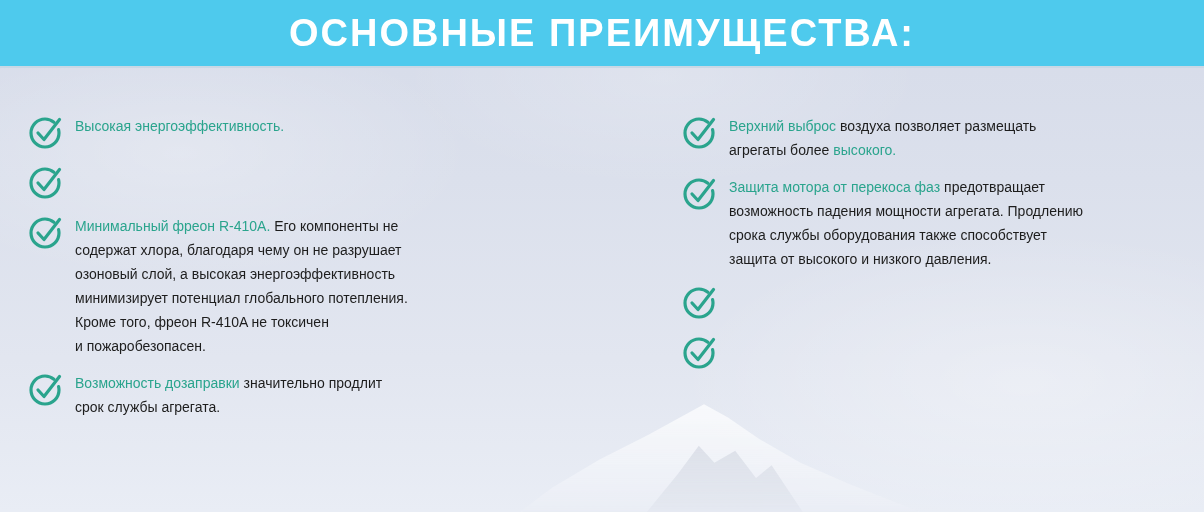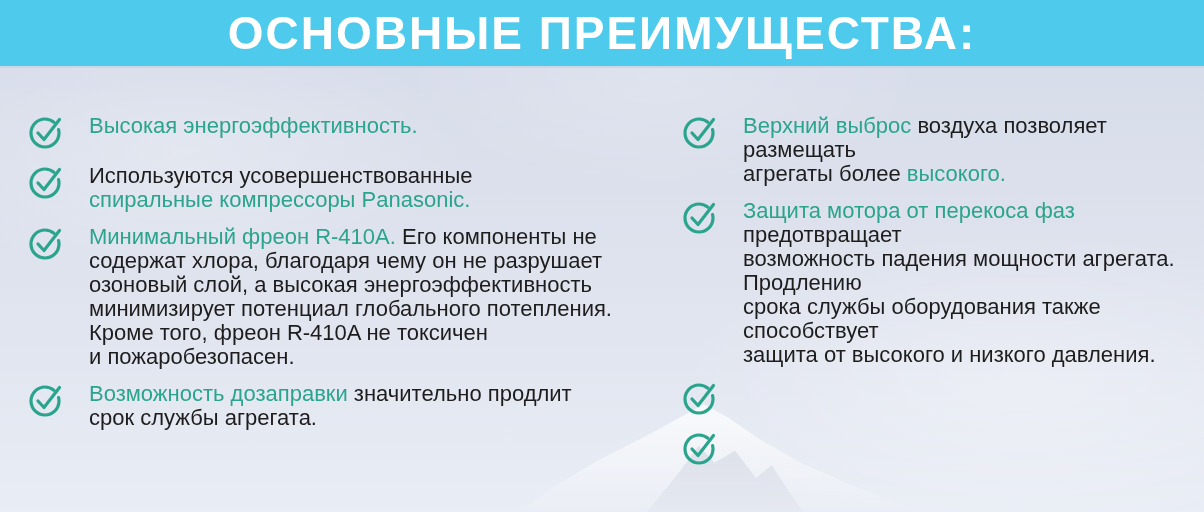--- a/index.html
+++ b/index.html
@@ -25,40 +25,39 @@
     background:linear-gradient(180deg,rgba(170,178,195,0.35),rgba(200,206,220,0.15));
     clip-path:polygon(18% 100%,30% 55%,38% 22%,44% 42%,52% 28%,60% 60%,66% 45%,78% 100%);
     filter:blur(2px);
   }
 
   .header{
     position:relative;height:66px;display:flex;align-items:center;justify-content:center;
     border-bottom:2px solid #c9d8e5;
   }
   .header-title{
-    color:#ffffff;font-size:46px;font-weight:bold;letter-spacing:2px;
+    color:#ffffff;font-size:38px;font-weight:bold;letter-spacing:2px;
     text-transform:uppercase;
   }
 
   .content{
     position:relative;display:flex;padding:45px 20px 0 28px;box-sizing:border-box;
   }
   .col{display:flex;flex-direction:column;}
   .col-left{width:654px;flex-shrink:0;}
   .col-right{flex:1;}
 
   .item{display:flex;align-items:flex-start;margin-bottom:12px;}
   .item:last-child{margin-bottom:0;}
   .icon-wrap{width:38px;height:38px;flex-shrink:0;margin-right:9px;margin-top:0;}
   .icon-wrap svg{display:block;}
 
   .text{
-    font-size:22px;line-height:24px;color:#1d1d1d;white-space:pre-line;
+    font-size:14px;line-height:24px;color:#1d1d1d;white-space:pre-line;
     padding-top:1px;
-    margin-left:14px;
   }
   .text .accent{font-weight:normal;}
 </style>
 <style>.text{color:#1d1d1d;}.text .accent{color:#2aa48d;}.icon-wrap svg circle,.icon-wrap svg path{stroke:#2aa48d;}</style></head>
 <body>
 
 <div class="bg-glow"></div>
 <div class="mountain"></div>
 <div class="mountain-shade"></div>
 
@@ -78,22 +77,20 @@
 <div class="text"><span class="accent">Высокая энергоэффективность.
 </span></div>
       </div>
       <div class="item">
   <span class="icon-wrap">
     <svg width="38" height="38" viewBox="0 0 38 38" fill="none" xmlns="http://www.w3.org/2000/svg">
       <circle cx="17" cy="20" r="14" stroke-width="3.2" pathLength="100" stroke-dasharray="86 10 4" stroke-linecap="round" fill="none"></circle>
       <path d="M10 20 L16 26.5 L31.5 6.5" stroke-width="3.2" stroke-linecap="round" stroke-linejoin="round" fill="none"></path>
     </svg>
   </span>
-<div class="text"><span>Используются усовершенствованные
-</span><span class="accent">спиральные компрессоры Panasonic.</span></div>
       </div>
       <div class="item">
   <span class="icon-wrap">
     <svg width="38" height="38" viewBox="0 0 38 38" fill="none" xmlns="http://www.w3.org/2000/svg">
       <circle cx="17" cy="20" r="14" stroke-width="3.2" pathLength="100" stroke-dasharray="86 10 4" stroke-linecap="round" fill="none"></circle>
       <path d="M10 20 L16 26.5 L31.5 6.5" stroke-width="3.2" stroke-linecap="round" stroke-linejoin="round" fill="none"></path>
     </svg>
   </span>
 <div class="text"><span class="accent">Минимальный фреон R-410A.</span><span> Его компоненты не
 содержат хлора, благодаря чему он не разрушает

